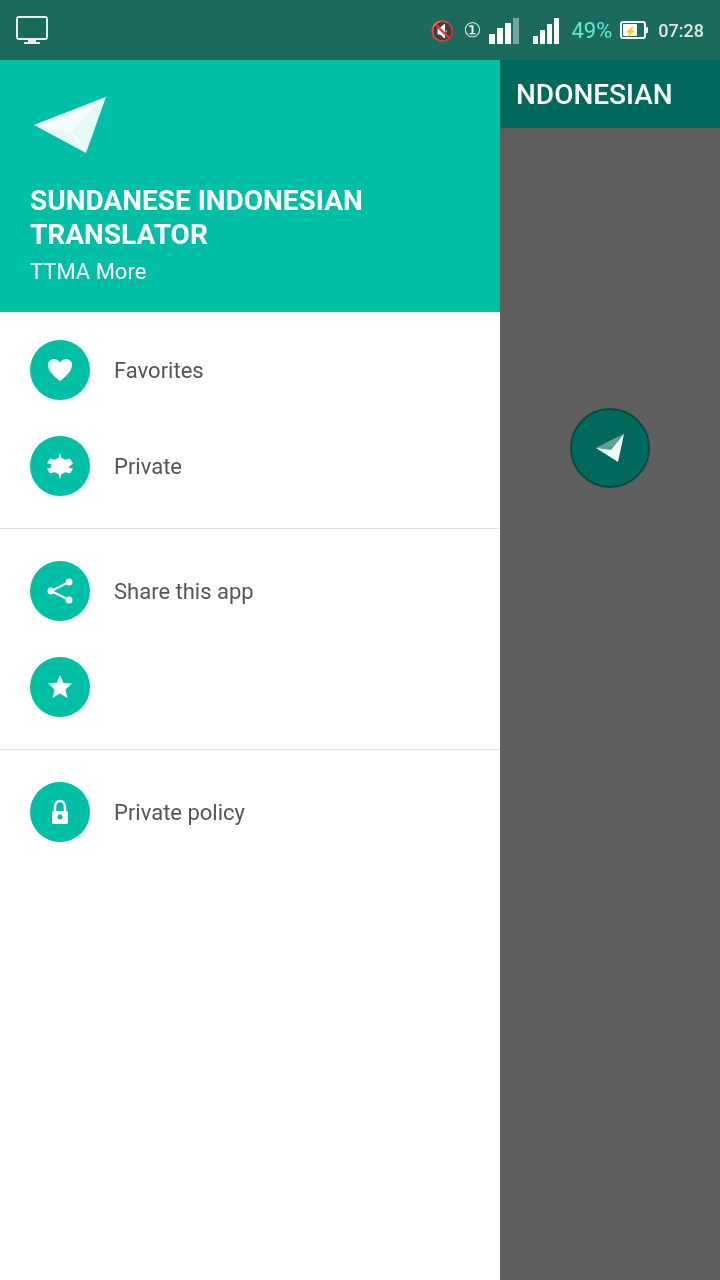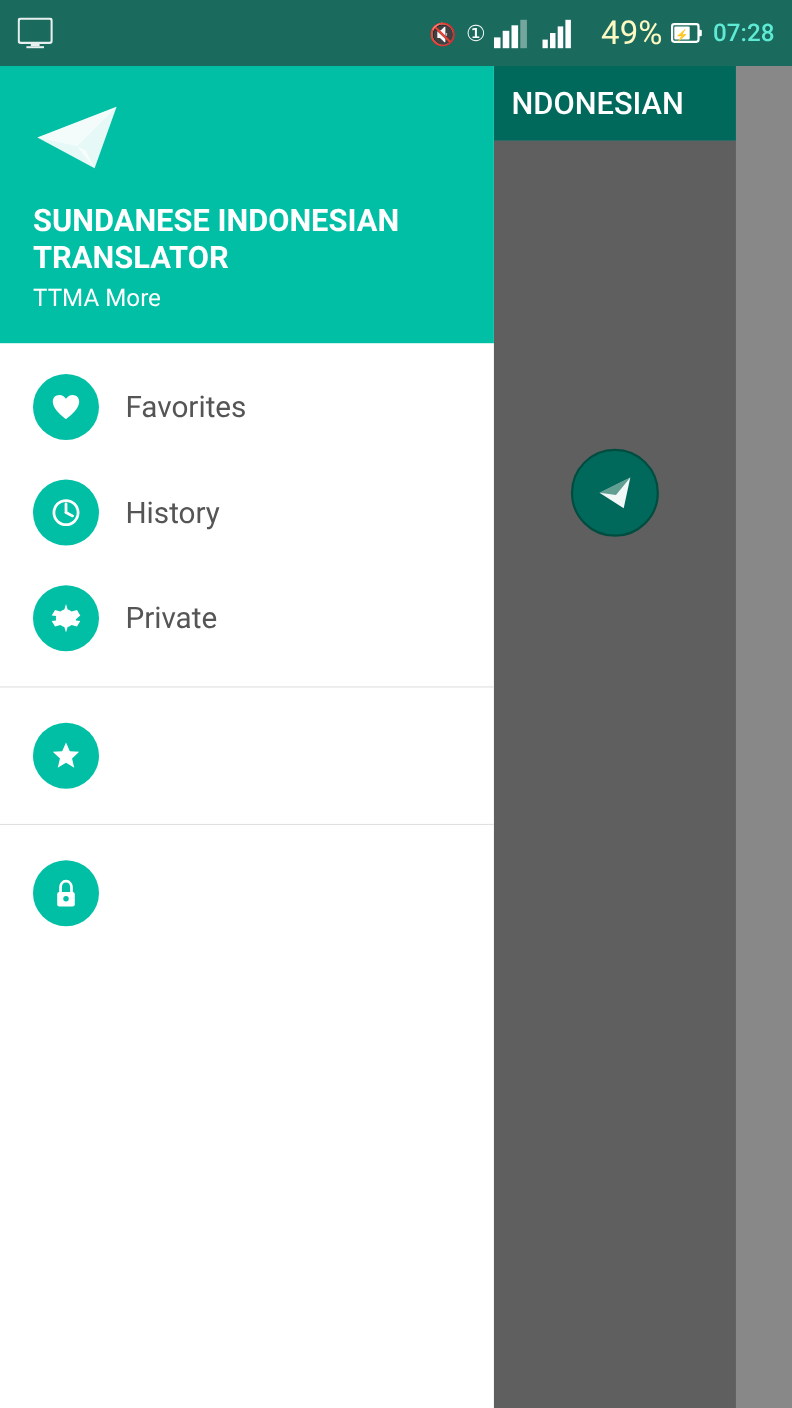--- a/index.html
+++ b/index.html
@@ -30,35 +30,35 @@
       left: 16px;
       display: flex;
       align-items: center;
     }
     .status-bar-right {
       display: flex;
       align-items: center;
       gap: 8px;
     }
     .status-text {
-      color: #5eead4;
-      font-size: 22px;
+      color: #e5e5e5;
+      font-size: 18px;
       font-weight: 500;
     }
 
     
     .layout {
       display: flex;
       width: 720px;
       height: 1220px;
     }
 
     
     .drawer {
-      width: 449px;
+      width: 500px;
       height: 1220px;
       background: white;
       position: relative;
       z-index: 10;
       overflow: hidden;
       display: flex;
       flex-direction: column;
     }
 
     
@@ -121,21 +121,21 @@
       display: flex;
       align-items: center;
       justify-content: center;
       flex-shrink: 0;
     }
     .menu-icon-circle svg {
       fill: white;
     }
     .menu-label {
       color: #555;
-      font-size: 27px;
+      font-size: 22px;
       font-weight: 400;
     }
 
     
     .main-content {
       width: 220px;
       height: 1220px;
       background: #888;
       position: relative;
     }
@@ -208,21 +208,21 @@
       <rect x="16" y="7" width="6" height="21"></rect>
       <rect x="24" y="2" width="6" height="26" opacity="0.4"></rect>
     </svg>
 
     <svg width="30" height="28" viewBox="0 0 30 28" fill="white">
       <rect x="0" y="20" width="5" height="8"></rect>
       <rect x="7" y="14" width="5" height="14"></rect>
       <rect x="14" y="8" width="5" height="20"></rect>
       <rect x="21" y="2" width="5" height="26"></rect>
     </svg>
-    <span style="color:#fef9c3;font-size:30px;font-weight:400;margin-left:15px;">49%</span>
+    <span style="color:#5eead4;font-size:22px;font-weight:400;">49%</span>
 
     <svg width="30" height="22" viewBox="0 0 30 22" fill="none">
       <rect x="1" y="3" width="24" height="16" rx="2" stroke="white" stroke-width="2"></rect>
       <rect x="25" y="8" width="3" height="6" fill="white" rx="1"></rect>
       <rect x="3" y="5" width="14" height="12" fill="white" rx="1"></rect>
       <text x="4" y="16" font-size="10" fill="#00bfa5" font-family="Arial" font-weight="bold">⚡</text>
     </svg>
     <span class="status-text">07:28</span>
   </div>
 </div>
@@ -250,46 +250,48 @@
 
         <div class="menu-item">
           <div class="menu-icon-circle">
             <svg width="30" height="30" viewBox="0 0 30 30">
               <path d="M15 26 C15 26 3 18 3 10 C3 6.5 5.5 4 9 4 C11.5 4 13.5 5.5 15 7.5 C16.5 5.5 18.5 4 21 4 C24.5 4 27 6.5 27 10 C27 18 15 26 15 26Z" fill="white"></path>
             </svg>
           </div>
           <span class="menu-label">Favorites</span>
         </div>
 
-        <div class="menu-item">
-          <div class="menu-icon-circle">
-            <svg width="30" height="30" viewBox="0 0 30 30">
-              <circle cx="15" cy="15" r="11" stroke="white" stroke-width="2.5" fill="none"></circle>
-              <line x1="15" y1="15" x2="15" y2="7" stroke="white" stroke-width="2.5" stroke-linecap="round"></line>
-              <line x1="15" y1="15" x2="21" y2="18" stroke="white" stroke-width="2.5" stroke-linecap="round"></line>
-            </svg>
-          </div>
-          <span class="menu-label">History</span>
-        </div>
 
         <div class="menu-item">
           <div class="menu-icon-circle">
             <svg width="30" height="30" viewBox="0 0 30 30">
               <circle cx="15" cy="15" r="4" fill="white"></circle>
               <path d="M15 2 L16.5 7 Q18.5 7.5 20 8.8 L25 7.5 L28 12.5 L24 16 Q24.2 17 24.2 15 Q24.2 16 24 17 L28 17.5 L25 22.5 L20 21.2 Q18.5 22.5 16.5 23 L15 28 L13.5 23 Q11.5 22.5 10 21.2 L5 22.5 L2 17.5 L6 17 Q5.8 16 5.8 15 Q5.8 14 6 13 L2 12.5 L5 7.5 L10 8.8 Q11.5 7.5 13.5 7 Z" fill="white" fill-rule="evenodd"></path>
             </svg>
           </div>
           <span class="menu-label">Private</span>
         </div>
       </div>
 
       <div class="menu-divider"></div>
 
       <div class="menu-section">
 
+        <div class="menu-item">
+          <div class="menu-icon-circle">
+            <svg width="30" height="30" viewBox="0 0 30 30">
+              <circle cx="24" cy="6" r="3.5" fill="white"></circle>
+              <circle cx="6" cy="15" r="3.5" fill="white"></circle>
+              <circle cx="24" cy="24" r="3.5" fill="white"></circle>
+              <line x1="9.2" y1="13.5" x2="21" y2="7.5" stroke="white" stroke-width="2.2"></line>
+              <line x1="9.2" y1="16.5" x2="21" y2="22.5" stroke="white" stroke-width="2.2"></line>
+            </svg>
+          </div>
+          <span class="menu-label">Share this app</span>
+        </div>
 
         <div class="menu-item">
           <div class="menu-icon-circle">
             <svg width="32" height="32" viewBox="0 0 32 32">
               <polygon points="16,4 19.5,12 28,12.5 21.5,18.5 23.5,27 16,22.5 8.5,27 10.5,18.5 4,12.5 12.5,12" fill="white"></polygon>
             </svg>
           </div>
         </div>
 
       </div>
@@ -299,20 +301,21 @@
       <div class="menu-section">
 
         <div class="menu-item">
           <div class="menu-icon-circle">
             <svg width="30" height="30" viewBox="0 0 30 30">
               <rect x="7" y="14" width="16" height="13" rx="2" fill="white"></rect>
               <path d="M10 14 L10 10 C10 6.7 12 4 15 4 C18 4 20 6.7 20 10 L20 14" stroke="white" stroke-width="2.5" fill="none" stroke-linecap="round"></path>
               <circle cx="15" cy="20" r="2.5" fill="#00bfa5"></circle>
             </svg>
           </div>
+          <span class="menu-label">Private policy</span>
         </div>
 
       </div>
     </div>
   </div>
 
   <div class="main-content">
     <div class="main-header-peek">
       <span class="main-header-text">NDONESIAN</span>
     </div>

